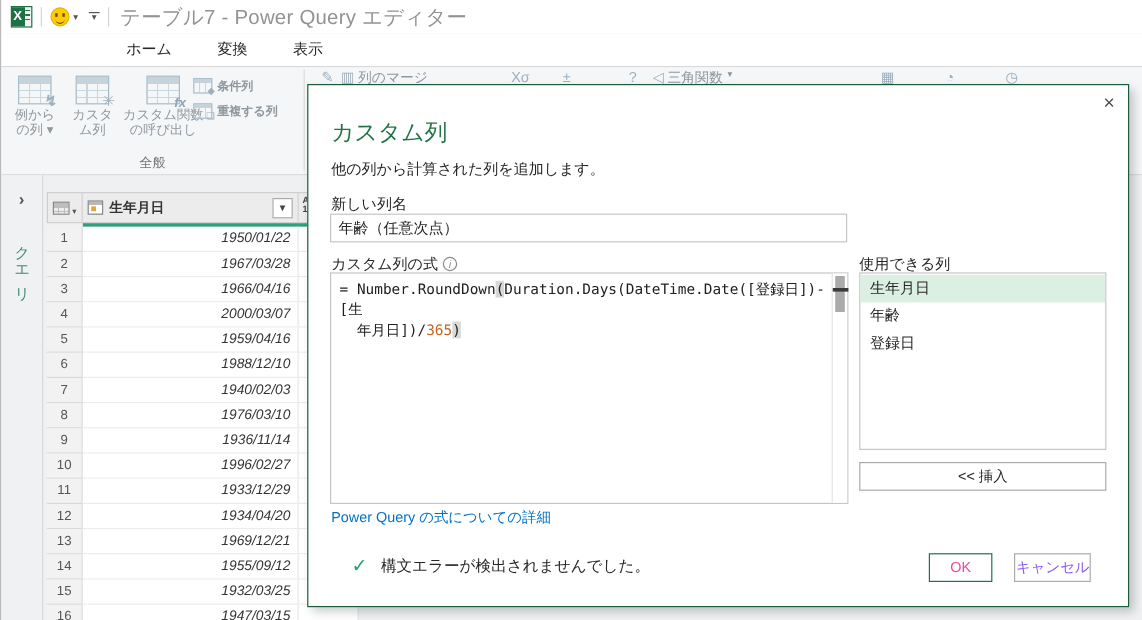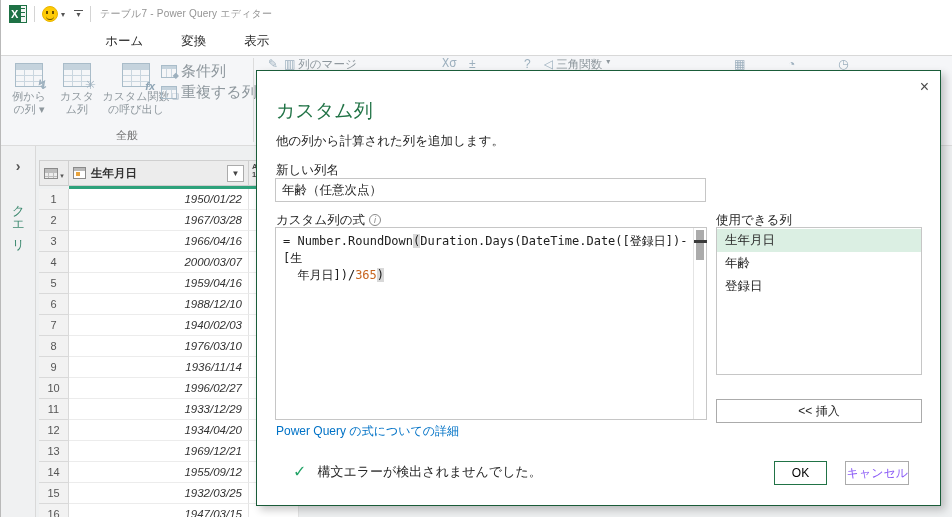--- a/index.html
+++ b/index.html
@@ -19,21 +19,21 @@
   .xl-icon .grid { position:absolute; right:1px; top:2px; width:4px; height:12px;
     background:repeating-linear-gradient(to bottom,#1E7145 0 1px,transparent 1px 4px); }
   .tb-sep { width:1px; height:16px; background:#d4d4d4; margin:0 7px; }
   .smiley { width:16px; height:16px; border-radius:50%; background:#FFCB05; position:relative; border:1px solid #E8B400; }
   .smiley:before { content:""; position:absolute; left:3px; top:4px; width:2px; height:3px; background:#6b4e00; box-shadow:6px 0 0 #6b4e00; }
   .smiley:after { content:""; position:absolute; left:3px; top:8px; width:8px; height:4px; border-bottom:1.5px solid #6b4e00; border-radius:0 0 8px 8px; }
   .caret { font-size:8px; color:#555; margin-left:3px; }
   .qat-custom { display:flex; flex-direction:column; align-items:center; margin-left:9px; cursor:default; }
   .qat-custom .bar { width:9px; height:1.5px; background:#555; margin-bottom:1px; }
   .qat-custom .c { font-size:8px; color:#555; line-height:6px; }
-  .tb-title { font-size:10px; color:#939393; margin-left:2px; letter-spacing:.2px; }
+  .tb-title { font-size:17px; color:#939393; margin-left:2px; letter-spacing:.2px; }
   
   .tabbar { position:absolute; left:0; top:28px; width:952px; height:28px; background:#fff;
     border-bottom:1px solid #d8d8d8; display:flex; }
   .tab { padding:0 19px; line-height:27px; font-size:12.5px; color:#262626; position:relative; }
   .tab.file { background:#1273C6; color:#fff; padding:0 17px;margin-top:34px; }
   .tab.selected { background:#fff; border:1px solid #d8d8d8; border-bottom:none; height:28px; z-index:2; }
   
   .ribbon { position:absolute; left:0; top:56px; width:952px; height:90px; background:#f5f6f8; border-bottom:1px solid #dcdcdc; }
   .bigbtns { position:absolute; left:4px; top:3px; height:74px; display:flex; }
   .bigbtn { width:48px; text-align:center; padding-top:2px; }
@@ -46,21 +46,21 @@
   .grid-icon .ovl { position:absolute; right:-6px; bottom:-6px; font-size:13px; color:#9DB0BE; font-weight:bold; background:transparent; }
   .grid-icon .ovl.fx { font-style:italic; font-size:11px; color:#8FA5B5;margin-top:12px; }
   .bigbtn .lbl { font-size:11px; line-height:13px; color:#8E979D; }
   .smallbtns { position:absolute; left:160px; top:5px; }
   .smallbtn { display:flex; align-items:center; height:21px; }
   .sm-icon { width:16px; height:13px; border:1px solid #A9BCC9; margin-right:4px; position:relative;
     background:
       linear-gradient(#C5D3DD 0 3px, transparent 3px),
       repeating-linear-gradient(to right, transparent 0 4px, #CAD6DF 4px 5px); }
   .sm-icon .mini { position:absolute; right:-3px; bottom:-3px; font-size:8px; color:#9DB0BE; line-height:8px; }
-  .smallbtn .lbl { font-size:15px; color:#8E979D; }
+  .smallbtn .lbl { font-size:10px; color:#8E979D;font-weight:bold; }
   .group-label { position:absolute; left:0; top:72px; width:252px; text-align:center; font-size:11px; color:#777; }
   .ribbon-sep { position:absolute; left:252px; top:2px; height:84px; border-left:1px solid #dcdcdc; }
   .overflow-strip { position:absolute; left:255px; top:0; width:690px; height:14px; overflow:hidden; }
   .ov-item { position:absolute; top:1px; display:flex; align-items:flex-start; color:#8E979D; font-size:11.5px; white-space:nowrap; }
   .ov-item .g { color:#9DB0BE; font-size:12px; margin-right:3px; }
   
   .sidebar { position:absolute; left:0; top:146px; width:35px; height:371px; background:#f0f1f2; border-right:1px solid #d9d9d9; }
   .sidebar .chev { display:block; text-align:center; margin-top:12px; font-size:14px; color:#555; font-weight:bold; }
   .sidebar .pane-label { writing-mode:vertical-rl; font-size:12.5px; color:#3E8A71; margin:22px auto 0; display:block; letter-spacing:3px; }
   
@@ -110,28 +110,28 @@
     font-family:"DejaVu Sans Mono","Liberation Mono",monospace; font-size:12px; line-height:17px;
     white-space:pre-wrap; word-break:break-all; color:#202020; overflow:hidden; }
   .k-number { color:#C7641E; }
   .k-paren { background:#D8D8D8; }
   .fscroll { position:absolute; right:0; top:0; width:13px; bottom:0; border-left:1px solid #E4E4E4; background:#fff; }
   .fthumb { position:absolute; left:2px; top:2px; width:8px; height:30px; background:#ABABAB; }
   .fmark { position:absolute; left:0; top:12px; width:13px; height:3px; background:#3a3a3a; }
   .listbox { position:absolute; left:459px; top:156px; width:206px; height:148px; border:1px solid #C6C6C6; background:#fff; padding-top:1px; }
   .li { height:23px; line-height:23px; font-size:12.5px; padding-left:8px; color:#262626; }
   .li.sel { background:#DBEFE3; }
-  .btn-insert { position:absolute; left:459px; top:328px; width:206px; height:24px; background:#fff;
+  .btn-insert { position:absolute; left:459px; top:314px; width:206px; height:24px; background:#fff;
     border:1px solid #ABABAB; font-size:12px; text-align:center; line-height:22px; color:#262626; }
   .link { position:absolute; left:19px; top:352px; font-size:12px; color:#0072C6; }
   .syntax { position:absolute; left:36px; top:391px; display:flex; align-items:center; }
   .syntax .chk { color:#21A366; font-size:16px; font-weight:bold; margin-right:11px; }
   .syntax .msg { font-size:13px; color:#262626; }
   .btn-ok { position:absolute; left:517px; top:390px; width:53px; height:24px; background:#fff;
-    border:1px solid #217346; font-size:12px; text-align:center; line-height:22px; color:#000000; }
+    border:1px solid #217346; font-size:12px; text-align:center; line-height:22px; color:#ec4899; }
   .btn-cancel { position:absolute; left:588px; top:390px; width:64px; height:24px; background:#fff;
     border:1px solid #ABABAB; font-size:12px; text-align:right; line-height:22px; color:#8b5cf6; }
 </style>
 </head>
 <body>
 
 <div id="app">
 
   <div class="titlebar">
     <div class="xl-icon">
@@ -197,21 +197,21 @@
     <div class="group-label">全般</div>
     <div class="ribbon-sep"></div>
     <div class="overflow-strip" id="ovstrip">
         <div class="ov-item" style="left: 12px;">
           <span class="g">✎</span>
         </div>
         <div class="ov-item" style="left: 28px;">
           <span class="g">▥</span>
           <span>列のマージ</span>
         </div>
-        <div class="ov-item" style="left: 186px; font-family: Liberation Mono, monospace;">
+        <div class="ov-item" style="left: 170px;">
           <span class="g">Χσ</span>
         </div>
         <div class="ov-item" style="left: 213px;">
           <span class="g">±</span>
         </div>
         <div class="ov-item" style="left: 268px;">
           <span class="g">?</span>
         </div>
         <div class="ov-item" style="left: 288px;">
           <span class="g">◁</span>

